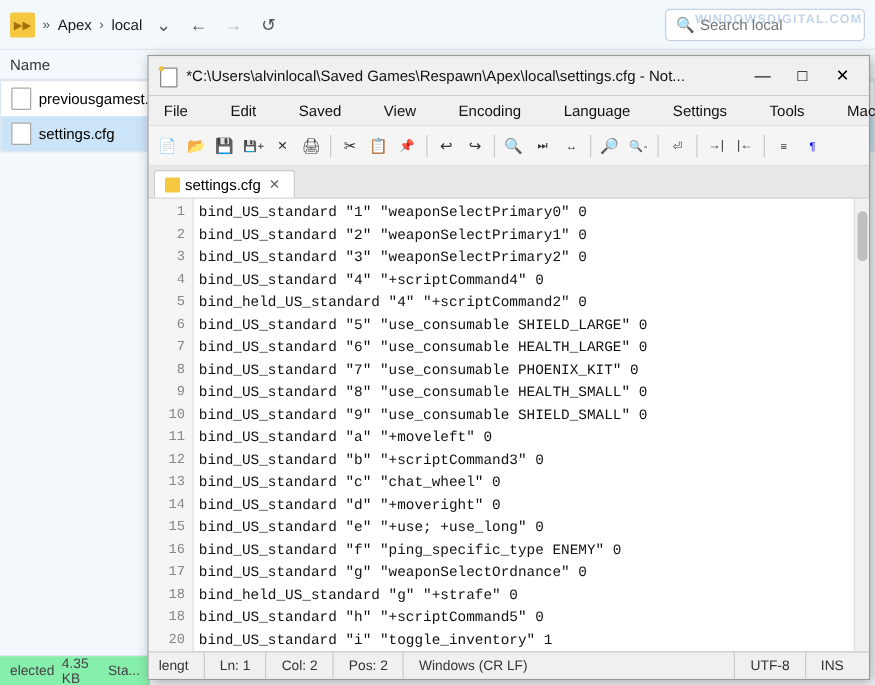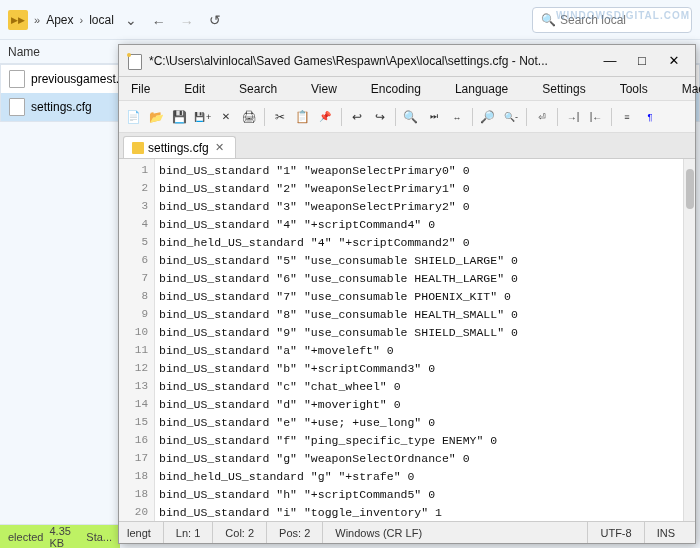--- a/index.html
+++ b/index.html
@@ -126,21 +126,21 @@
       position: relative;
       font-size: 7px;
       display: flex; align-items: center; justify-content: center;
       color: #555;
     }
     .status-bar-explorer {
       position: absolute;
       bottom: 0; left: 0;
       width: 120px;
       height: 24px;
-      background: #bef264;
+      background: #86efac;
       border-top: 1px solid #dde5ee;
       display: flex;
       align-items: center;
       padding: 0 8px;
       font-size: 11px;
       color: #444;
       gap: 6px;
     }
 
     
@@ -420,21 +420,21 @@
     <div class="notepad-icon"></div>
     <span class="notepad-title">*C:\Users\alvinlocal\Saved Games\Respawn\Apex\local\settings.cfg - Not...</span>
     <button class="titlebar-btn">—</button>
     <button class="titlebar-btn">□</button>
     <button class="titlebar-btn close">✕</button>
   </div>
 
   <div class="menu-bar">
     <span class="menu-item">File</span>
     <span class="menu-item">Edit</span>
-    <span class="menu-item">Search</span>
+    <span class="menu-item">Saved</span>
     <span class="menu-item">View</span>
     <span class="menu-item">Encoding</span>
     <span class="menu-item">Language</span>
     <span class="menu-item">Settings</span>
     <span class="menu-item">Tools</span>
     <span class="menu-item">Macro</span>
     <span class="menu-item">Run</span>
     <span class="menu-item">Plugins</span>
     <span class="menu-item" style="margin-left:auto;">Window</span>
 

